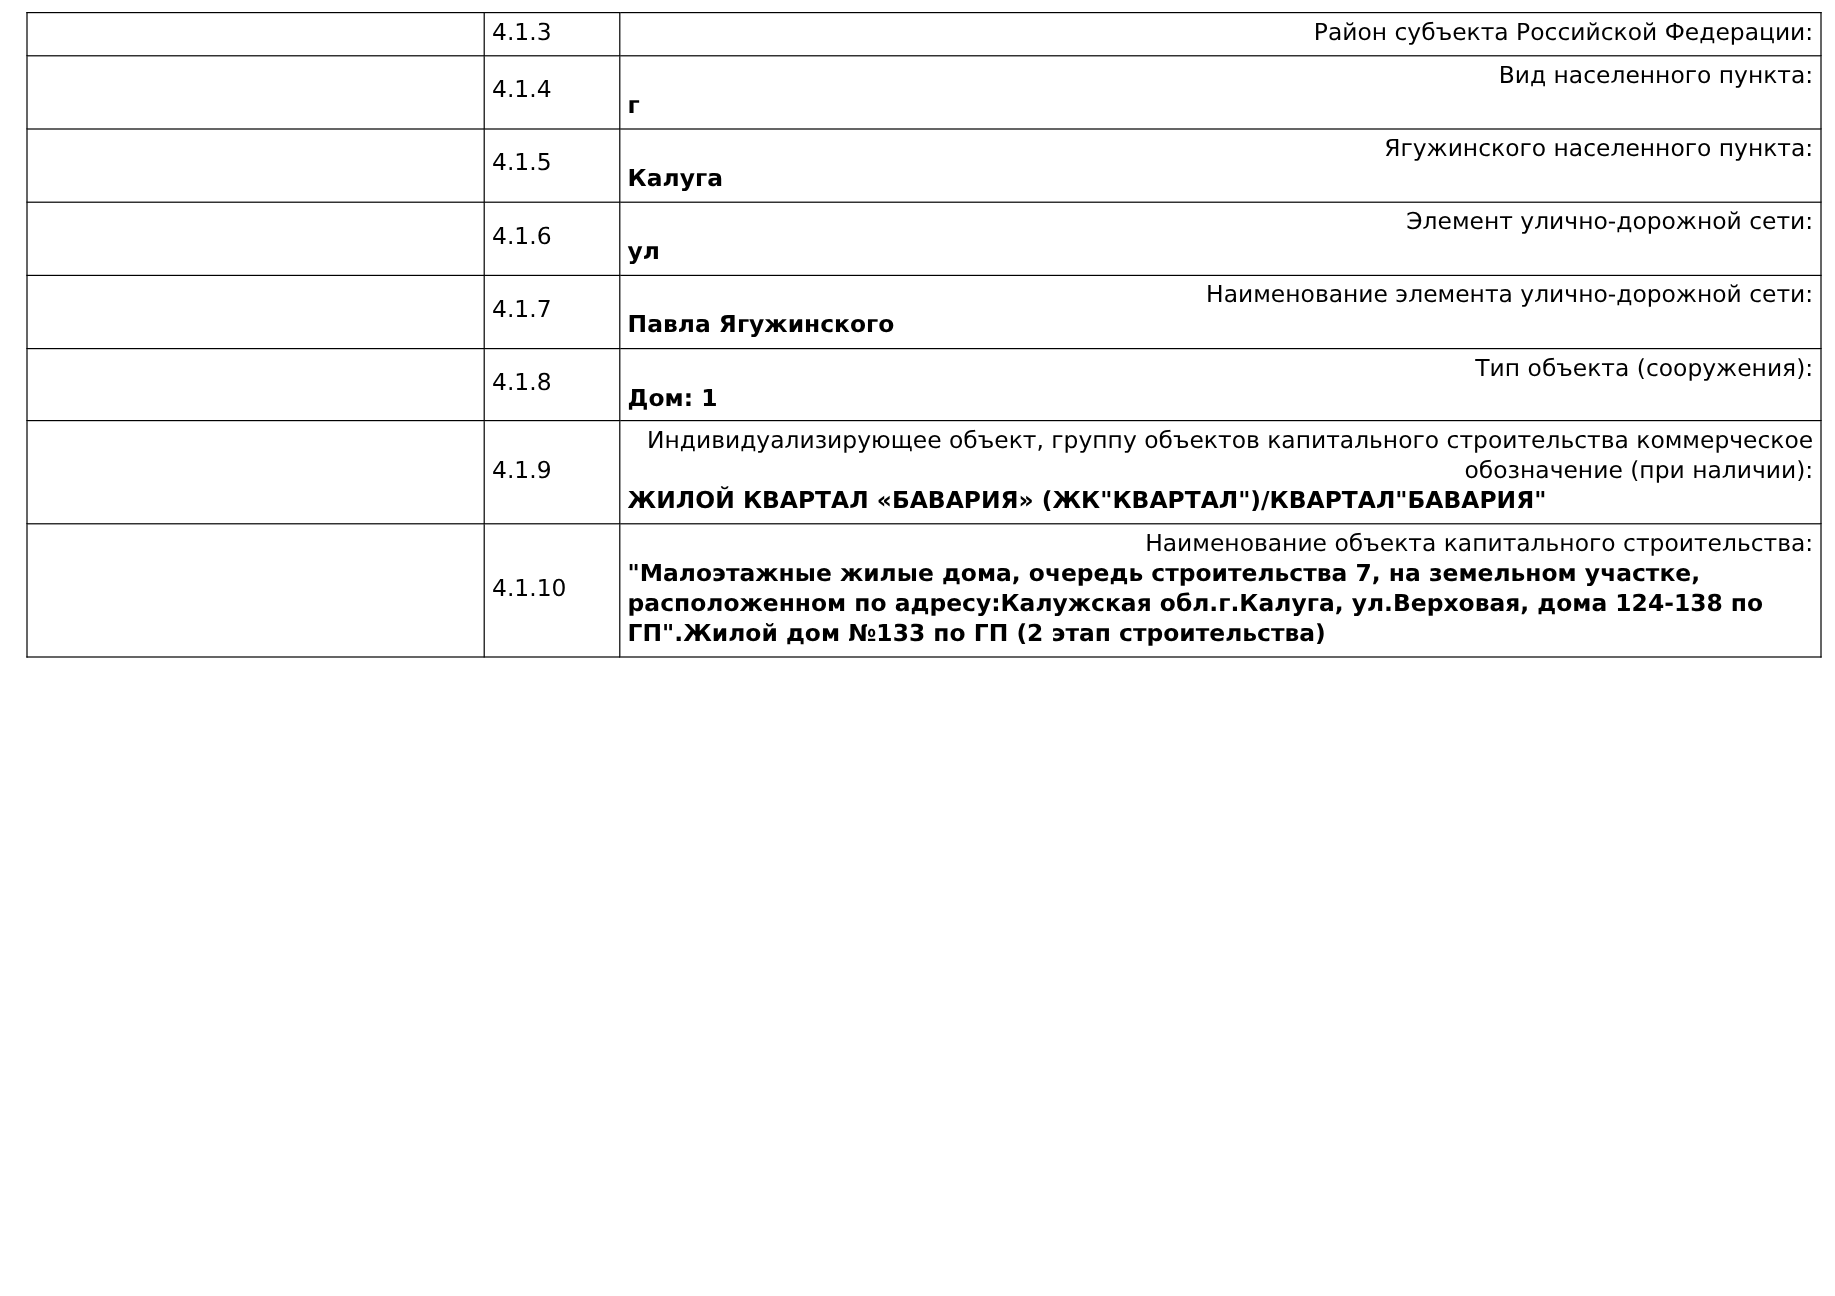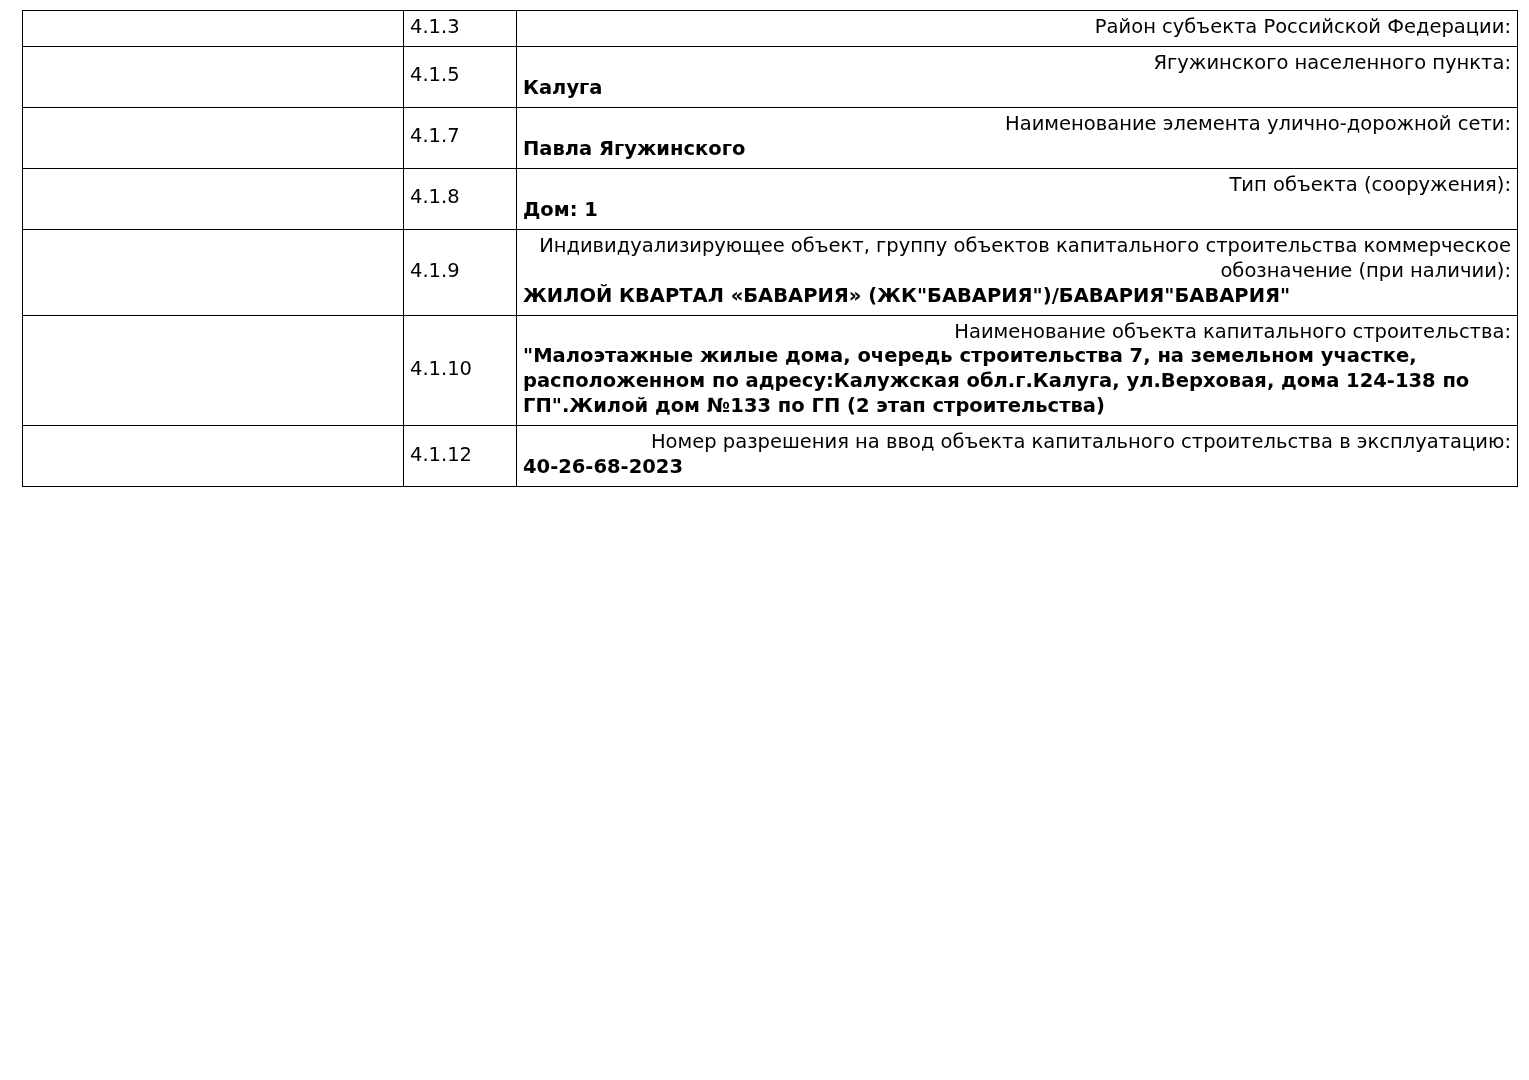--- a/index.html
+++ b/index.html
@@ -70,30 +70,46 @@
 
       <tr>
         <td class="col-empty"></td>
         <td class="col-num">4.1.3</td>
         <td class="col-text">
           <span class="lbl">Район субъекта Российской Федерации:</span>
 
         </td>
       </tr>
 
+      <tr>
+        <td class="col-empty"></td>
+        <td class="col-num">4.1.4</td>
+        <td class="col-text">
+          <span class="lbl">Вид населенного пункта:</span>
+          <span class="val">г</span>
+        </td>
+      </tr>
 
       <tr>
         <td class="col-empty"></td>
         <td class="col-num">4.1.5</td>
         <td class="col-text">
           <span class="lbl">Ягужинского населенного пункта:</span>
           <span class="val">Калуга</span>
         </td>
       </tr>
 
+      <tr>
+        <td class="col-empty"></td>
+        <td class="col-num">4.1.6</td>
+        <td class="col-text">
+          <span class="lbl">Элемент улично-дорожной сети:</span>
+          <span class="val">ул</span>
+        </td>
+      </tr>
 
       <tr>
         <td class="col-empty"></td>
         <td class="col-num">4.1.7</td>
         <td class="col-text">
           <span class="lbl">Наименование элемента улично-дорожной сети:</span>
           <span class="val">Павла Ягужинского</span>
         </td>
       </tr>
 
@@ -104,39 +120,31 @@
           <span class="lbl">Тип объекта (сооружения):</span>
           <span class="val">Дом: 1</span>
         </td>
       </tr>
 
       <tr>
         <td class="col-empty"></td>
         <td class="col-num">4.1.9</td>
         <td class="col-text">
           <span class="lbl">Индивидуализирующее объект, группу объектов капитального строительства коммерческое обозначение (при наличии):</span>
-          <span class="val">ЖИЛОЙ КВАРТАЛ «БАВАРИЯ» (ЖК"БАВАРИЯ")/БАВАРИЯ"БАВАРИЯ"</span>
+          <span class="val">ЖИЛОЙ КВАРТАЛ «БАВАРИЯ» (ЖК"КВАРТАЛ")/КВАРТАЛ"БАВАРИЯ"</span>
         </td>
       </tr>
 
       <tr>
         <td class="col-empty"></td>
         <td class="col-num">4.1.10</td>
         <td class="col-text">
           <span class="lbl">Наименование объекта капитального строительства:</span>
           <span class="val">"Малоэтажные жилые дома, очередь строительства 7, на земельном участке, расположенном по адресу:Калужская обл.г.Калуга, ул.Верховая, дома 124-138 по ГП".Жилой дом №133 по ГП (2 этап строительства)</span>
         </td>
       </tr>
 
 
-      <tr>
-        <td class="col-empty"></td>
-        <td class="col-num">4.1.12</td>
-        <td class="col-text">
-          <span class="lbl">Номер разрешения на ввод объекта капитального строительства в эксплуатацию:</span>
-          <span class="val">40-26-68-2023</span>
-        </td>
-      </tr>
 
 
     </tbody>
   </table>
 </div>
 
 </body></html>

